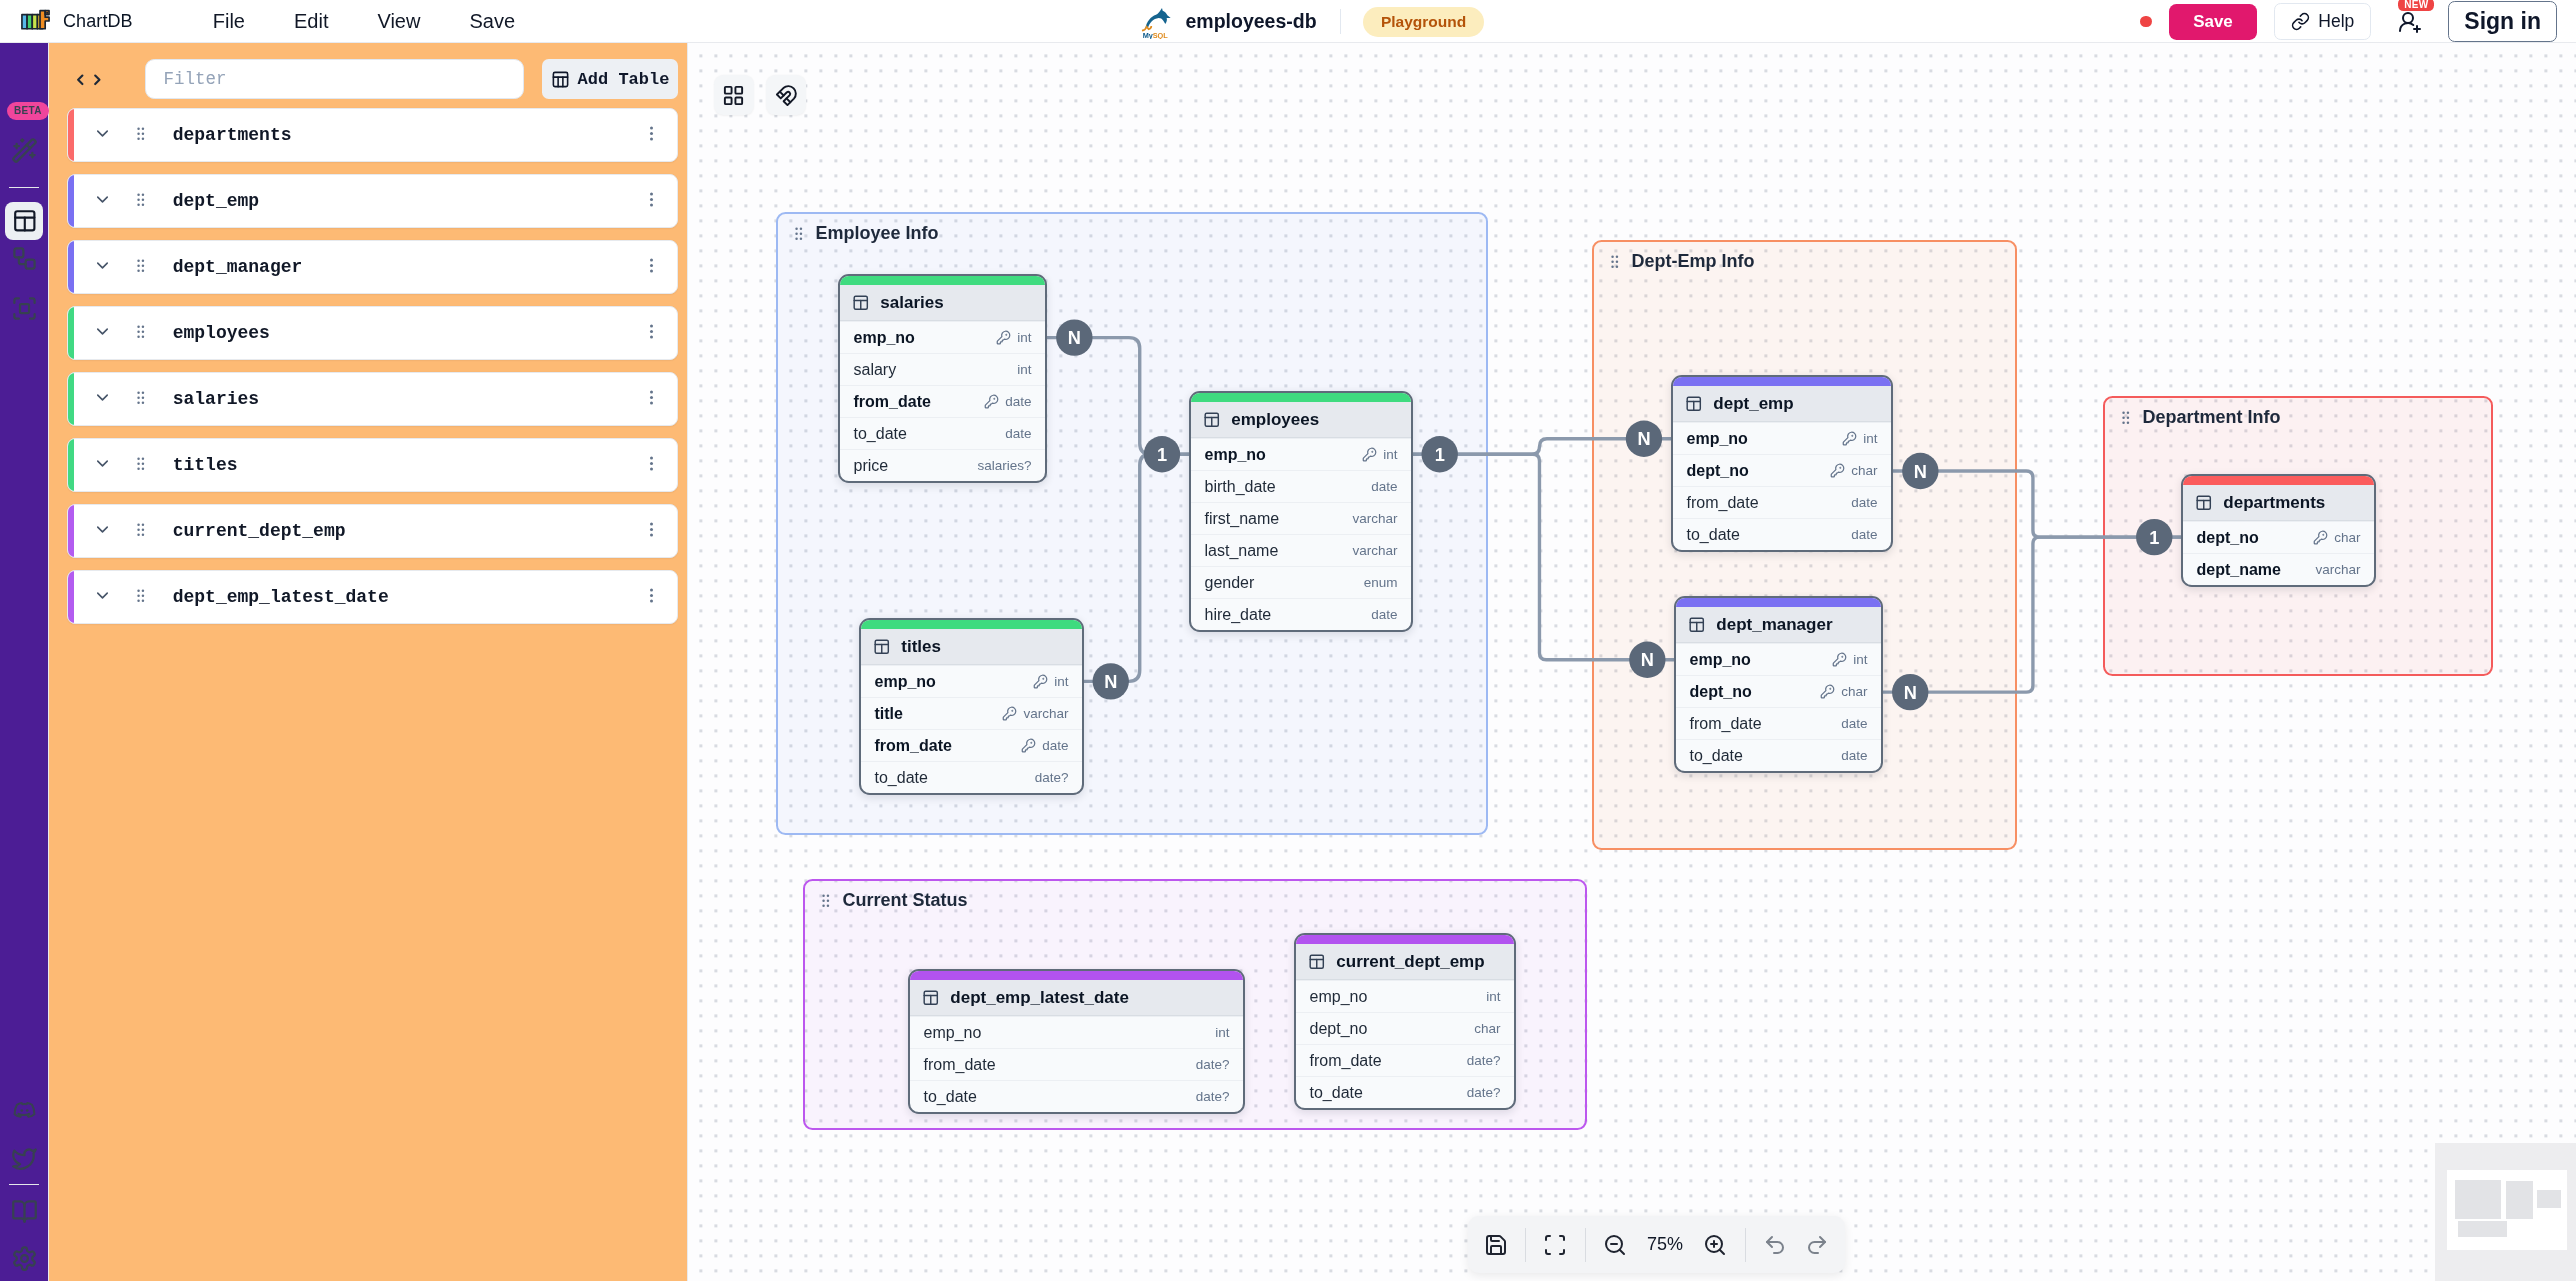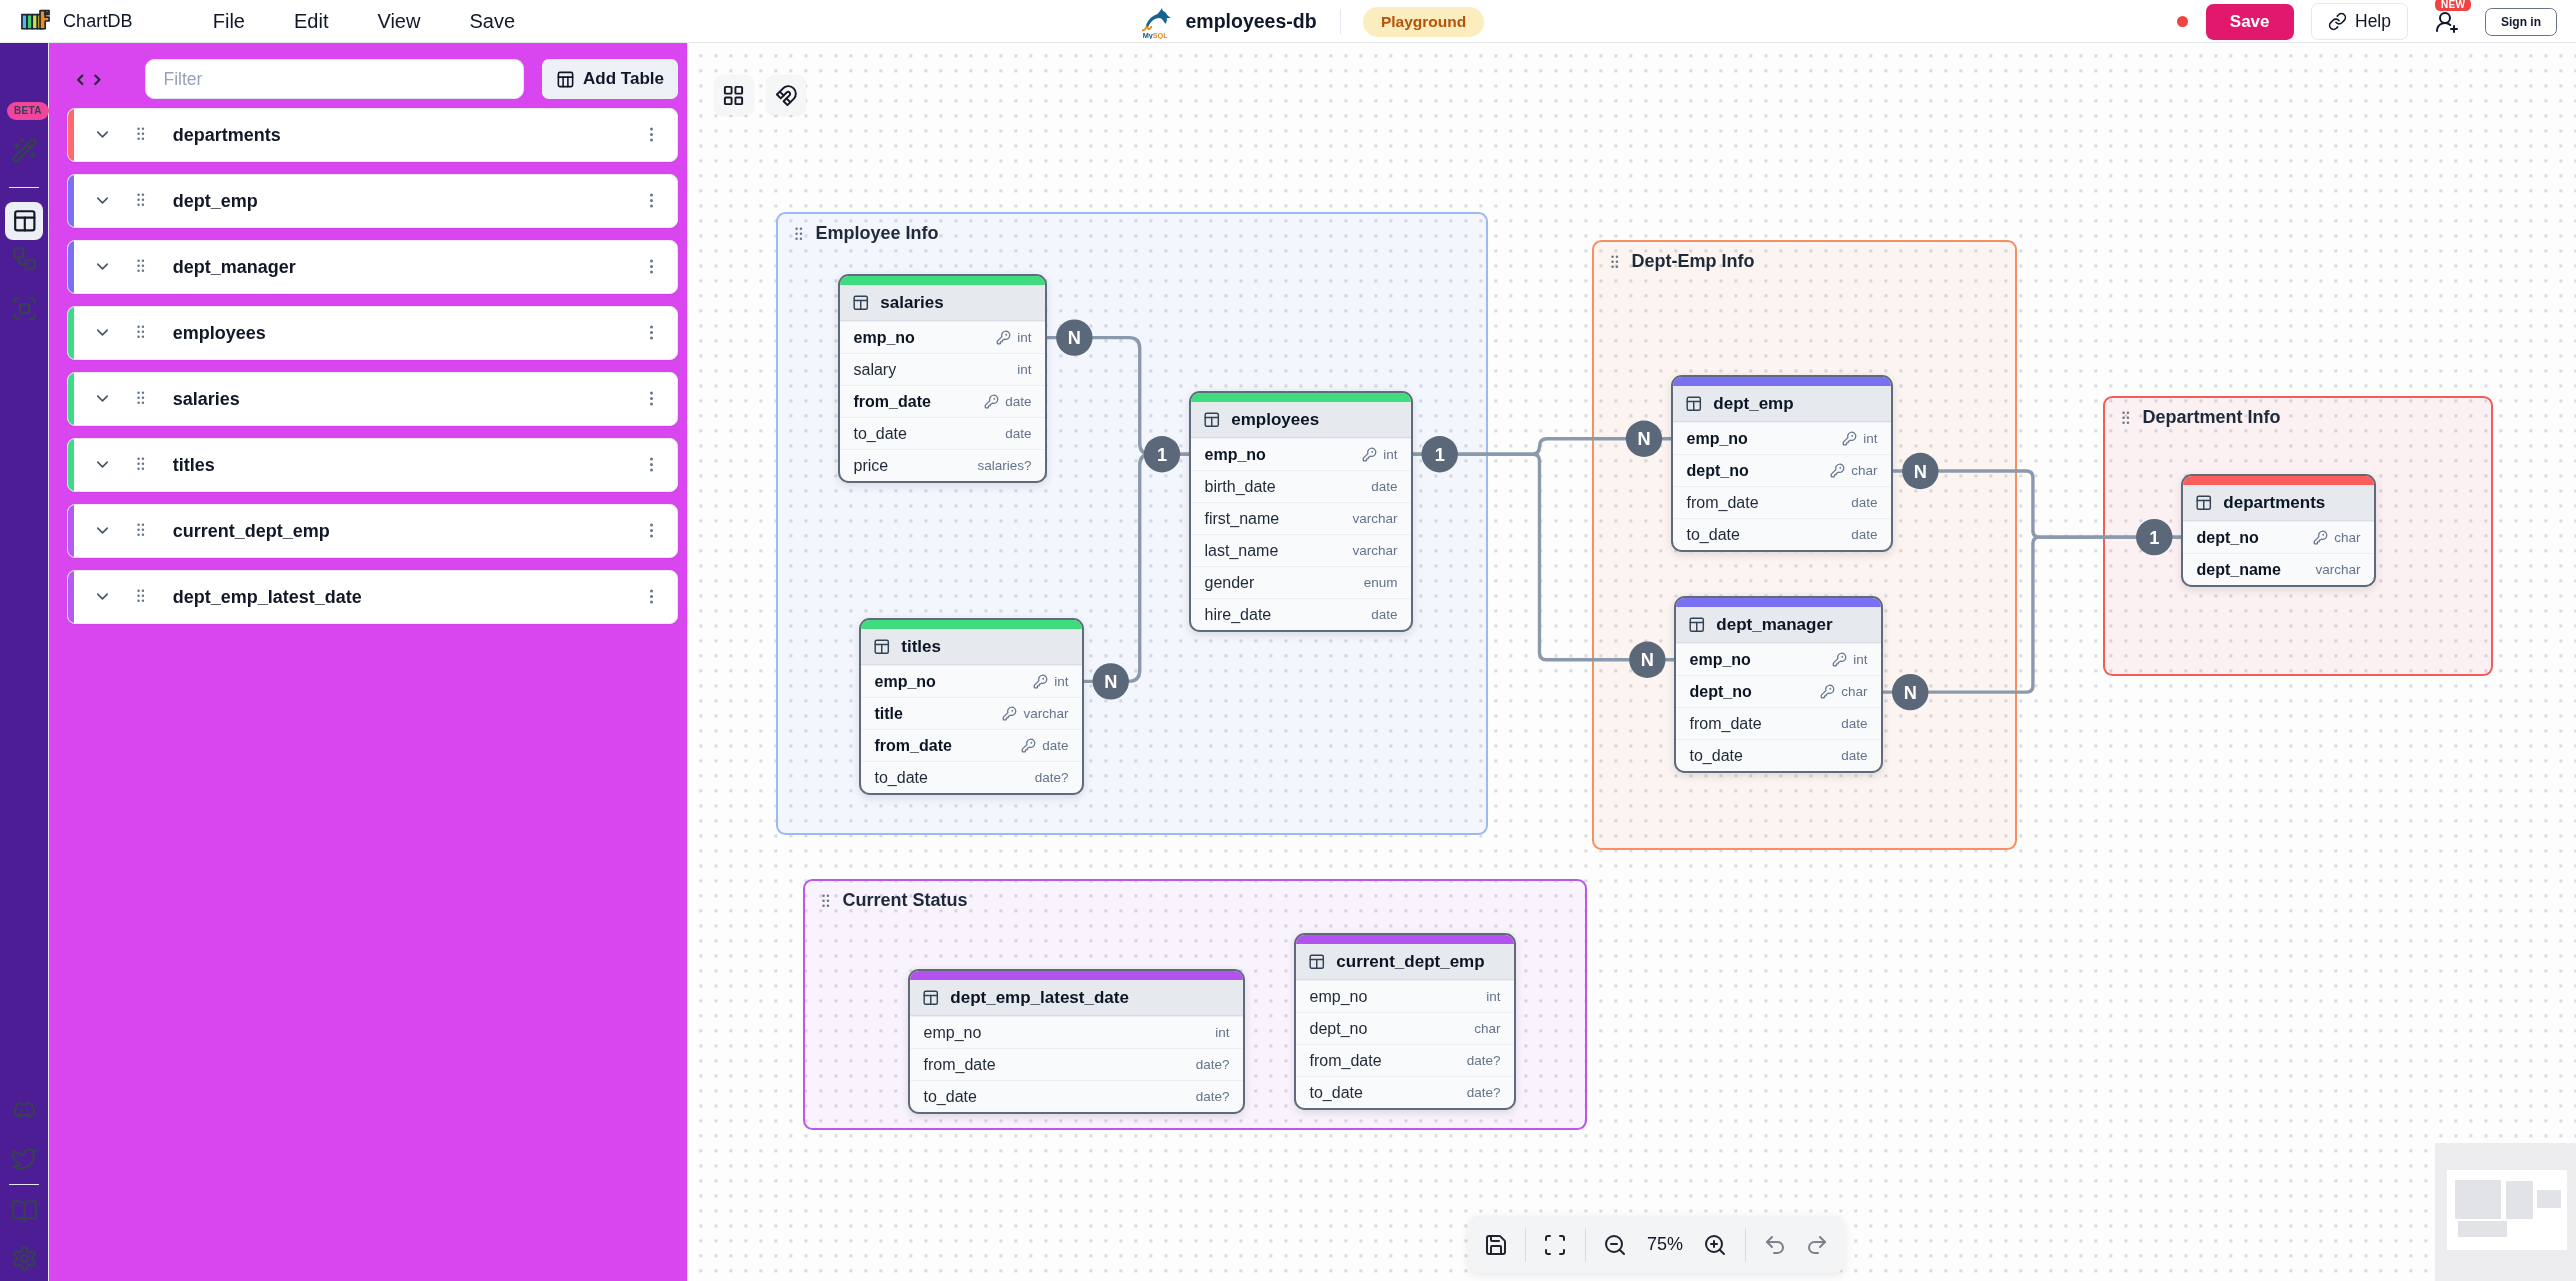--- a/index.html
+++ b/index.html
@@ -22,34 +22,34 @@
     padding:6px 17.5px;border-radius:673px;}
   .tb-right{position:absolute;right:19px;top:0;height:43px;display:flex;align-items:center;gap:17.5px;}
   .unsaved-dot{width:11.5px;height:11.5px;border-radius:50%;background:#ef4444;}
   .btn-save{background:#e1186d;color:#fff;border:none;font-size:17px;font-weight:600;
     padding:8px 24px;border-radius:7.4px;font-family:inherit;}
   .btn-embed{background:#fff;border:1px solid #e2e8f0;border-radius:6.7px;font-size:17.5px;
     color:#0f172a;font-weight:500;display:flex;align-items:center;gap:8px;padding:7.4px 16px;font-family:inherit;}
   .userplus{position:relative;width:42px;height:42px;display:flex;align-items:center;justify-content:center;}
   .new-badge{position:absolute;top:-2.7px;left:9.4px;background:#ef4444;color:#fff;font-size:10px;
     font-weight:700;padding:1.3px 6px;border-radius:5.4px;letter-spacing:0.3px;}
-  .btn-signin{background:#fff;border:1.3px solid #64748b;border-radius:6.7px;font-size:12px;
+  .btn-signin{background:#fff;border:1.3px solid #64748b;border-radius:6.7px;font-size:23px;
     font-weight:600;color:#0f172a;padding:6px 15px;font-family:inherit;}
 
   
   .main{display:flex;height:1239px;}
   .rail{width:49px;position:relative;background:#4c1d95;border-right:1px solid #e8eaee;z-index:10;}
   .rail .abs{position:absolute;color:#374151;}
   .beta-pill{background:#f0459c;color:#fff;font-size:10px;font-weight:700;border-radius:673px;
     padding:3.4px 7.4px;letter-spacing:0.3px;}
   .rail-div{width:30px;height:1px;background:#e5e7eb;left:9.4px;}
   .rail-active{width:38px;height:38px;background:#eceff3;border-radius:8px;
     display:flex;align-items:center;justify-content:center;}
 
-  .sidebar{width:639px;position:relative;background:#d946ef;border-right:1px solid #e8eaee;z-index:9;}
+  .sidebar{width:639px;position:relative;background:#fdba74;border-right:1px solid #e8eaee;z-index:9;font-family:Liberation Mono, monospace;}
   .code-btn{position:absolute;left:27px;top:24px;width:25.6px;height:25.6px;color:#1f2937;}
   .filter-input{position:absolute;left:96px;top:16px;width:379px;height:40px;border:1px solid #e2e8f0;
     border-radius:9.4px;padding:0 17.5px;font-size:17.5px;color:#111827;outline:none;font-family:inherit;}
   .filter-input::placeholder{color:#94a3b8;}
   .btn-addtable{position:absolute;left:493px;top:16px;width:136px;height:40px;background:#edf0f4;
     border:none;border-radius:6.7px;display:flex;align-items:center;justify-content:center;gap:8px;
     font-size:17px;font-weight:600;color:#0f172a;font-family:inherit;}
   .side-row{position:absolute;left:17.5px;width:611px;height:54px;background:#fff;
     border:1px solid #e7eaee;border-radius:8px;box-shadow:0 0.7px 1.3px rgba(16,24,40,.05);
     display:flex;align-items:center;overflow:hidden;}

